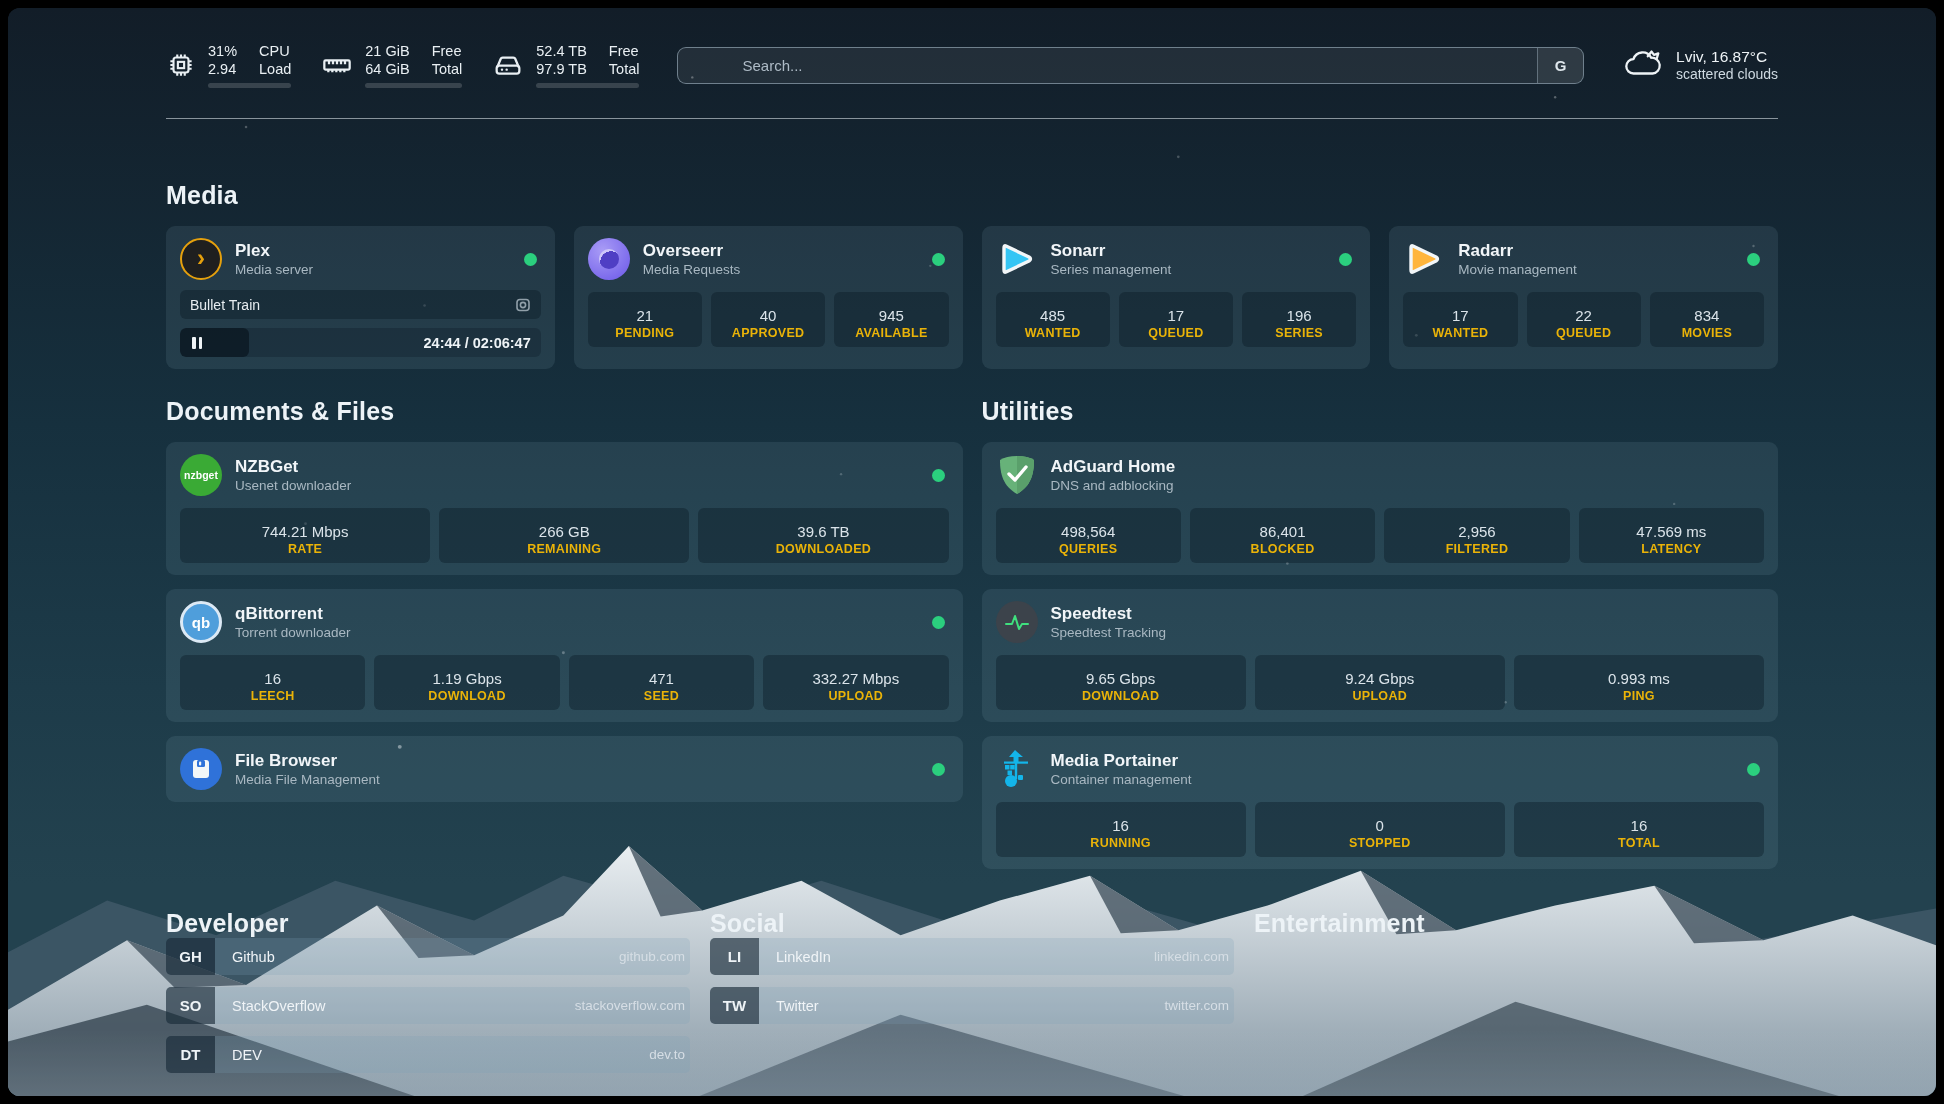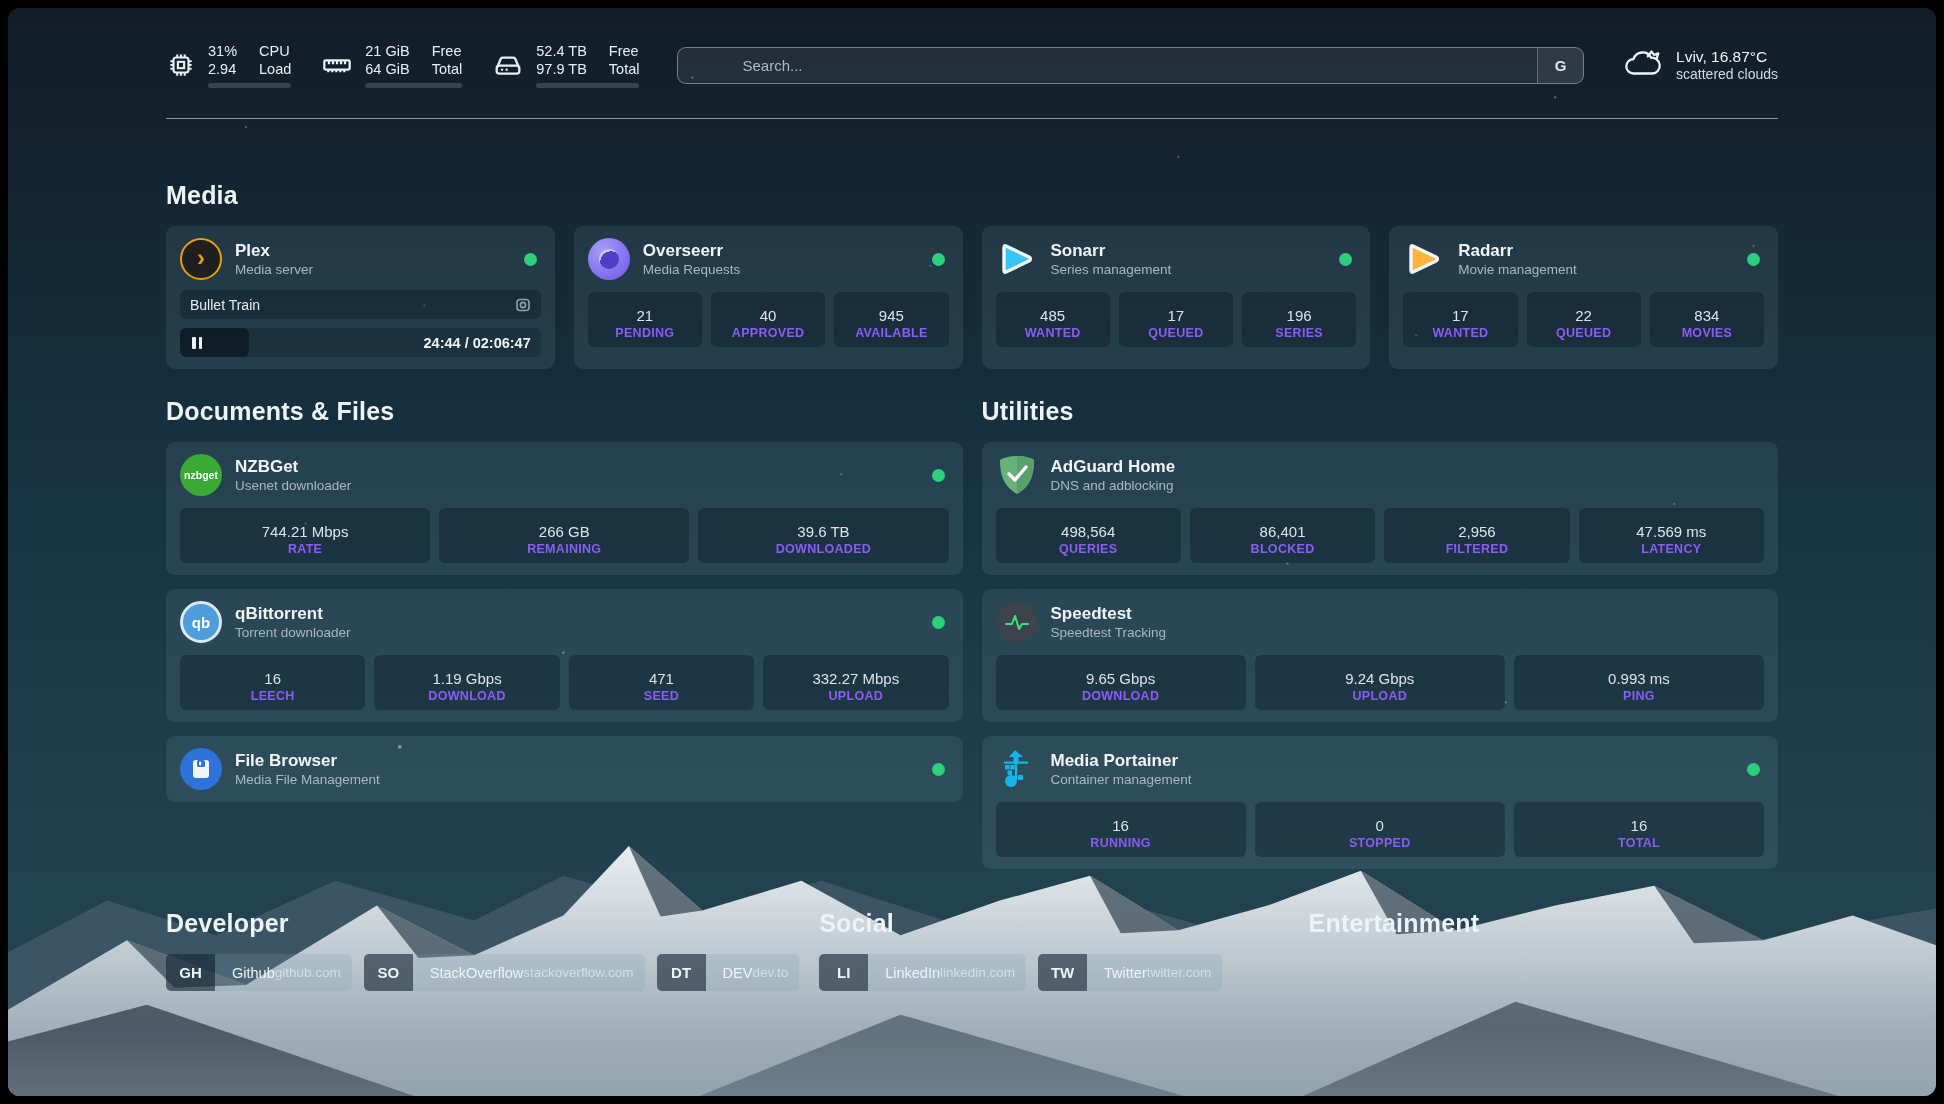--- a/index.html
+++ b/index.html
@@ -53,21 +53,21 @@
     display: flex; align-items: center; justify-content: center; position: relative; }
   .card-titles { margin-left: 13px; }
   .card-title { color: #f1f5f8; font-size: 17px; font-weight: 600; line-height: 21px; }
   .card-sub { color: #a9b8c2; font-size: 13.5px; line-height: 17px; }
   .status-dot { width: 13px; height: 13px; border-radius: 50%; margin-left: auto; margin-right: 4px; }
 
   .stats { display: flex; gap: 9px; margin-top: 12px; }
   .stat { flex: 1; background: rgba(9,24,35,0.38); border-radius: 6px; padding: 14px 4px 6px;
     text-align: center; }
   .stat-value { color: #dbe4ea; font-size: 15px; line-height: 19px; }
-  .stat-label { color: #8b5cf6; font-size: 12.5px; font-weight: 700; letter-spacing: .3px; line-height: 16px; }
+  .stat-label { color: #eab308; font-size: 12.5px; font-weight: 700; letter-spacing: .3px; line-height: 16px; }
 
   
   .media-row { display: flex; align-items: center; background: rgba(9,24,35,0.38);
     border-radius: 6px; height: 29px; margin-top: 10px; padding: 12px 10px; color: #e7edf1; font-size: 14px; }
   .media-row .cam { margin-left: auto; opacity: .75; display: flex; }
   .progress-row { position: relative; display: flex; align-items: center; background: rgba(9,24,35,0.30);
     border-radius: 6px; height: 29px; margin-top: 9px; padding: 0 10px; overflow: hidden; }
   .progress-fill { position: absolute; left: 0; top: 0; bottom: 0; background: rgba(7,18,27,0.65);
     border-radius: 6px; }
   .pause-btn { position: relative; display: flex; gap: 3px; cursor: pointer; padding: 4px 2px; }
@@ -81,28 +81,28 @@
   .ic-overseerr .pupil { width: 20px; height: 20px; border-radius: 50%;
     background: radial-gradient(circle at 60% 65%, #4f3fc4 60%, #cdc6f9 61%); }
   .ic-nzbget { background: #3aaa35; color: #fff; font-size: 10.5px; font-weight: 700; }
   .ic-qbit { background: #4f9edb; border: 3px solid #dce9f5; color: #fff; font-size: 15px; font-weight: 700; }
   .ic-speedtest { background: #3c434b; }
   .ic-filebrowser { background: #2f72d9; }
   .ic-portainer { background: transparent; }
 
   
   .bookmarks { display: grid; grid-template-columns: 1fr 1fr 1fr; gap: 20px; margin-top: 40px; }
-  .bm-list { margin-top: 16px; display: flex; flex-direction: row; gap: 12px; }
+  .bm-list { display: flex; flex-direction: column; gap: 12px; }
   .bm-row { display: flex; align-items: center; height: 37px; border-radius: 5px; overflow: hidden;
     background: rgba(125,160,180,0.22); cursor: pointer; }
   .bm-abbr { width: 49px; height: 100%; flex: 0 0 49px; display: flex; align-items: center;
     justify-content: center; background: rgba(8,22,34,0.55); color: #eef3f6;
     font-size: 15px; font-weight: 600; }
   .bm-name { padding-left: 17px; color: #f0f4f7; font-size: 14.5px; }
-  .bm-url { margin-left: auto; padding-right: 11px; color: #d6dee5; font-size: 13.5px; }
+  .bm-url { margin-left: auto; padding-right: 5px; color: #d6dee5; font-size: 13.5px; }
 </style>
 </head>
 <body>
 
 <div class="screen">
 
   <svg class="bg" viewBox="0 0 1944 1104" preserveAspectRatio="none">
     <defs>
       <linearGradient id="sky" x1="0" y1="0" x2="0" y2="1">
         <stop offset="0" stop-color="#121d28"></stop>

